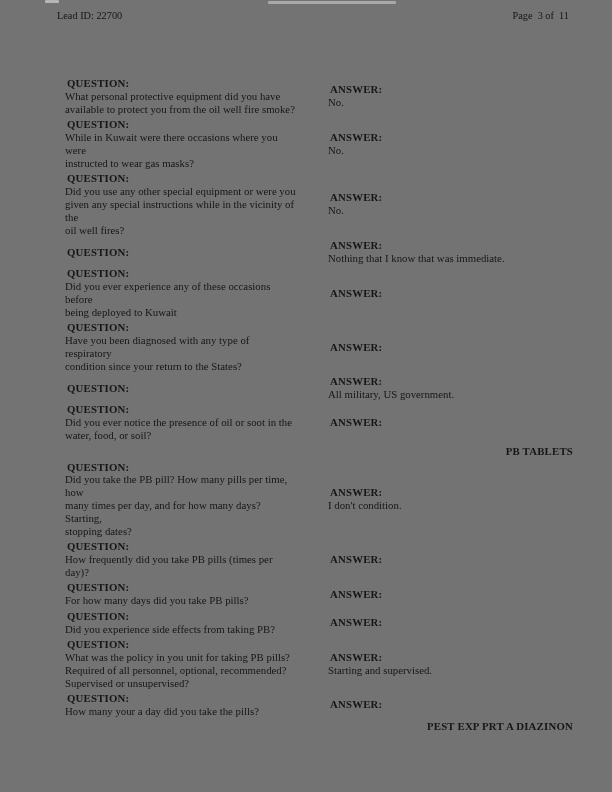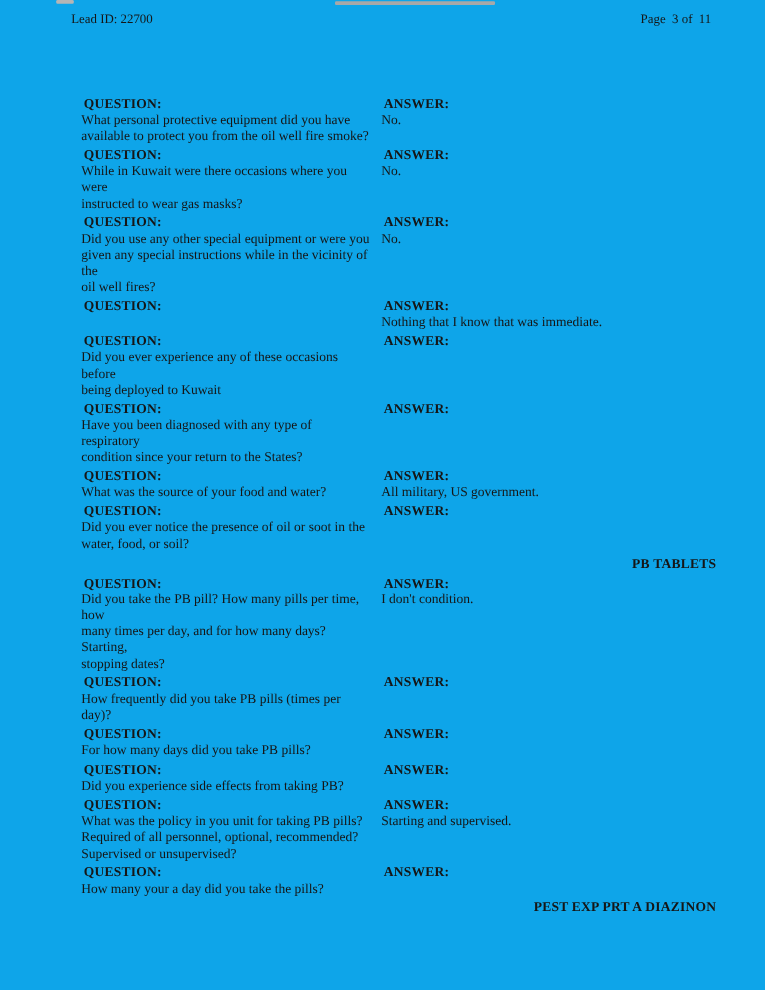--- a/index.html
+++ b/index.html
@@ -1,21 +1,21 @@
 <!DOCTYPE html>
 <html><head>
 <meta charset="utf-8">
 <style>
   * { margin: 0; padding: 0; box-sizing: border-box; }
   html, body { background: #ffffff; }
   .page {
     position: relative;
     width: 612px;
     height: 792px;
-    background: #0ea5e9;
+    background: #737373;
     color: #161616;
     font-family: "Liberation Serif", serif;
     font-size: 10.8px;
     line-height: 12.9px;
     overflow: hidden;
   }
   .scan-artifact { position: absolute; background: #a3a3a3; border-radius: 1px; }
   .artifact-left { left: 45px; top: 0; width: 14px; height: 3px; background:#b5b5b5; }
   .artifact-center { left: 268px; top: 1px; width: 128px; height: 2.5px; background:#a8a8a8; }
   .hdr {
@@ -27,21 +27,21 @@
     justify-content: space-between;
     font-size: 10.3px;
     white-space: pre;
   }
   .content {
     position: absolute;
     top: 77px;
     left: 65px;
     width: 508px;
   }
-  .qa { display: flex; align-items: flex-start; margin-bottom: 2.4px; }
+  .qa { display: flex; align-items: center; margin-bottom: 2.4px; gap: 23px; }
   .qcol { width: 240px; padding-right: 8px; }
   .acol { flex: 1; }
   .lbl { font-weight: bold; letter-spacing: 0.2px; padding-left: 2px; }
   .txt { white-space: pre-line; }
   .section-hdr {
     font-weight: bold;
     letter-spacing: 0.2px;
     margin: 2px 0 3px -4px;
     text-align: right;
   }
@@ -128,21 +128,20 @@
       </div>
       <div class="acol">
         <div class="lbl">ANSWER:</div>
         <div class="txt"></div>
       </div>
     </div>
 
     <div class="qa">
       <div class="qcol">
         <div class="lbl">QUESTION:</div>
-        <div class="txt">What was the source of your food and water?</div>
       </div>
       <div class="acol">
         <div class="lbl">ANSWER:</div>
         <div class="txt">All military, US government.</div>
       </div>
     </div>
 
     <div class="qa">
       <div class="qcol">
         <div class="lbl">QUESTION:</div>

